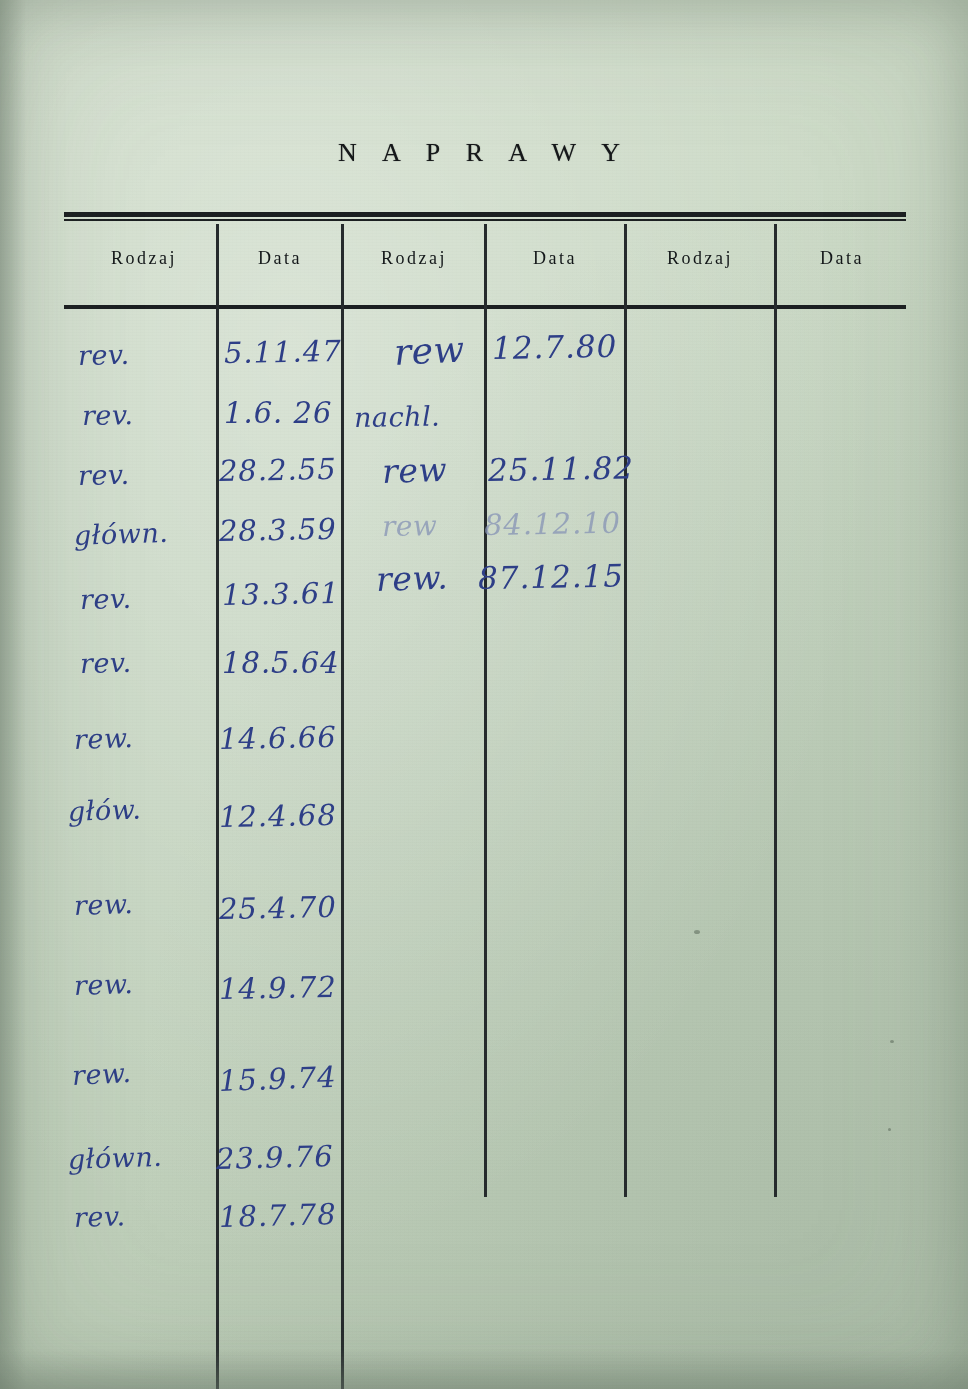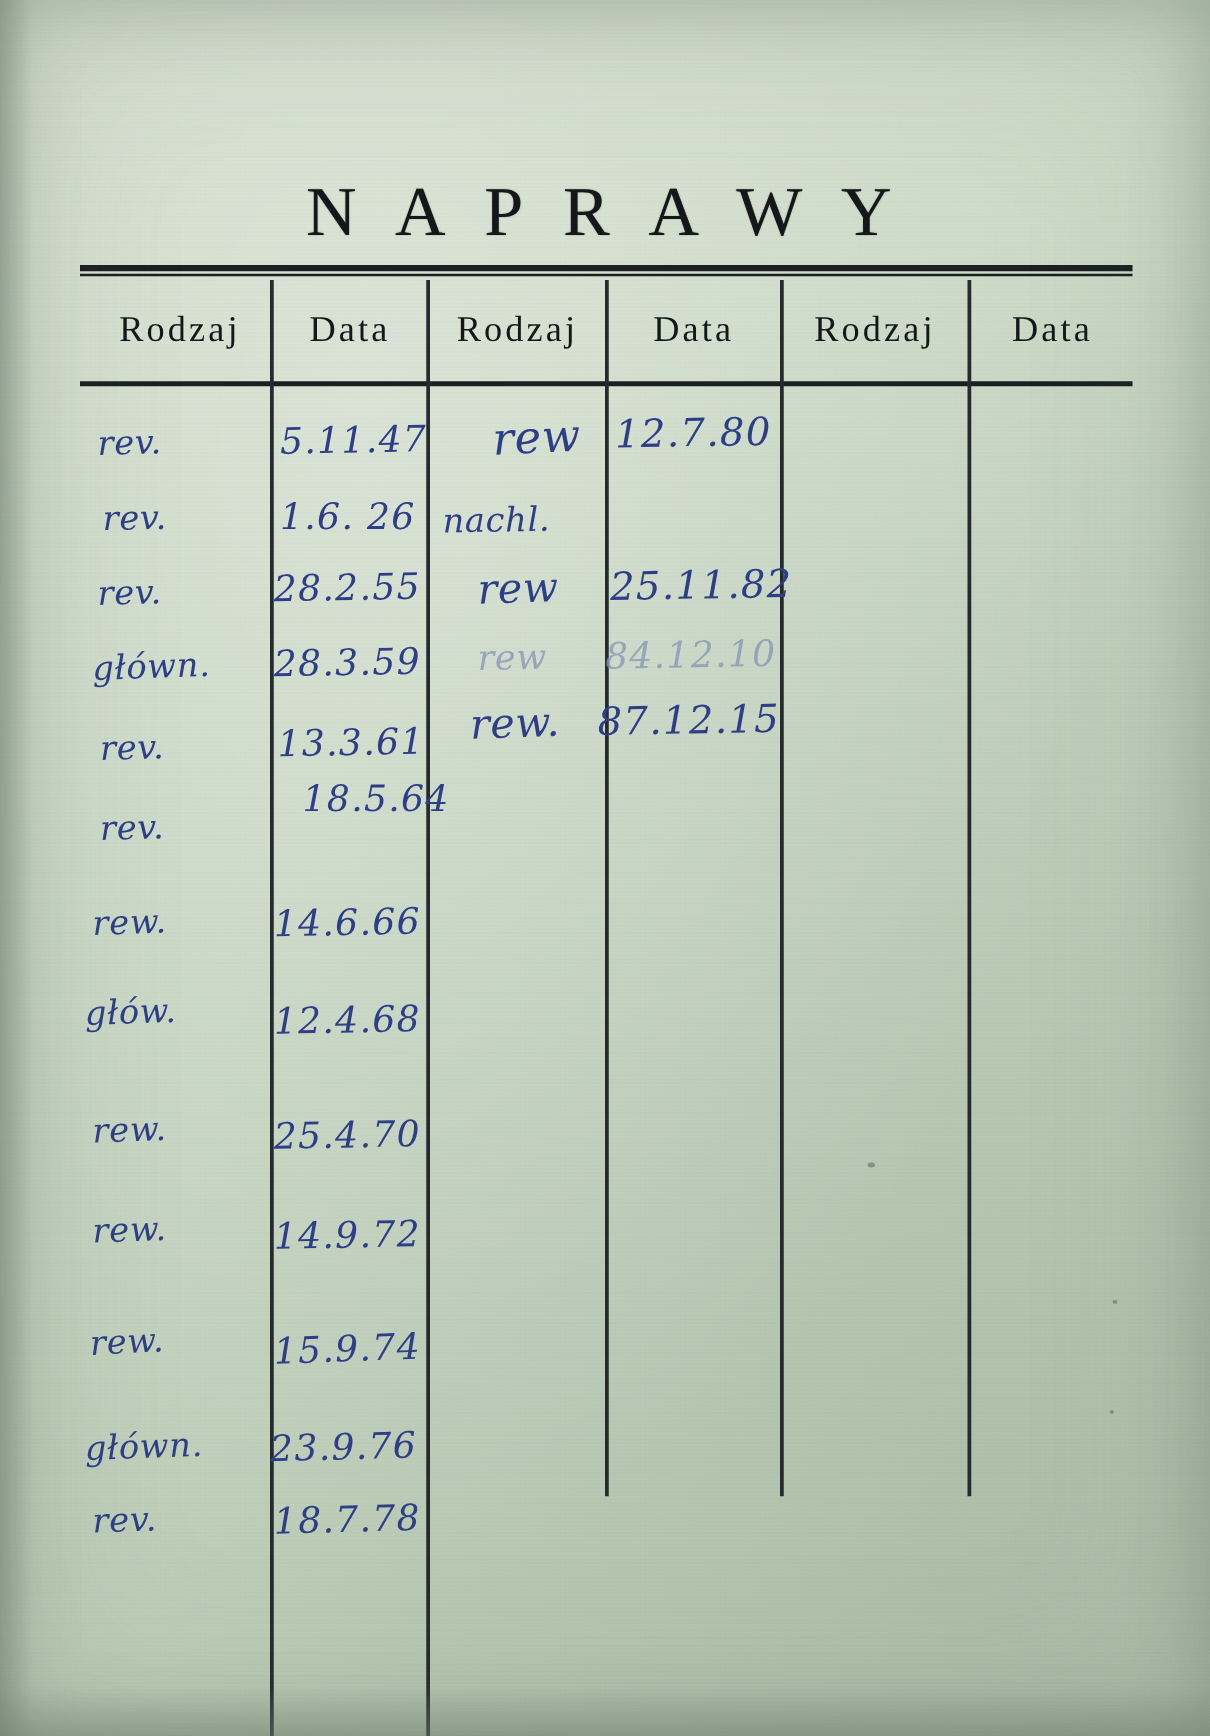--- a/index.html
+++ b/index.html
@@ -57,21 +57,21 @@
     pointer-events: none;
   }
 
   
   #title {
     position: absolute;
     left: 0; right: 0;
     top: 138px;
     text-align: center;
     font-family: "Liberation Serif", serif;
-    font-size: 56px;
+    font-size: 26px;
     letter-spacing: 10px;
     color: #15181a;
     font-weight: 400;
     text-shadow: 0 0 1px rgba(20,20,20,0.55);
   }
 
   
   #table {
     position: absolute;
     left: 64px;
@@ -98,21 +98,21 @@
   #v1 { left: 152px; top: 12px;  height: 1168px; }
   #v2 { left: 277px; top: 12px;  height: 1170px; }
   #v3 { left: 420px; top: 12px;  height: 973px; }
   #v4 { left: 560px; top: 12px;  height: 973px; }
   #v5 { left: 710px; top: 12px;  height: 973px; }
 
   .headcell {
     position: absolute;
     top: 36px;
     font-family: "Liberation Serif", serif;
-    font-size: 29px;
+    font-size: 18px;
     letter-spacing: 2.5px;
     color: #14181a;
     text-align: center;
     white-space: nowrap;
   }
   #h0 { left: 10px;  width: 140px; }
   #h1 { left: 157px; width: 118px; }
   #h2 { left: 282px; width: 136px; }
   #h3 { left: 424px; width: 134px; }
   #h4 { left: 564px; width: 144px; }
@@ -176,21 +176,21 @@
     <div class="hw kind" style="left:14px; top:248px; transform:rotate(-1.5deg);">rev.</div>
     <div class="hw date mid" style="left:155px; top:242px; transform:rotate(-1deg);">28.2.55</div>
 
     <div class="hw kind" style="left:10px; top:308px; transform:rotate(-2deg);">główn.</div>
     <div class="hw date mid" style="left:155px; top:302px; transform:rotate(-1deg);">28.3.59</div>
 
     <div class="hw kind" style="left:16px; top:372px; transform:rotate(-1.5deg);">rev.</div>
     <div class="hw date mid" style="left:158px; top:366px; transform:rotate(-1deg);">13.3.61</div>
 
     <div class="hw kind" style="left:16px; top:436px; transform:rotate(-1.5deg);">rev.</div>
-    <div class="hw date mid" style="left:158px; top:410px;margin-left:20px;">18.5.64</div>
+    <div class="hw date mid" style="left:158px; top:434px;">18.5.64</div>
 
     <div class="hw kind big" style="left:10px; top:512px; transform:rotate(-2deg);">rew.</div>
     <div class="hw date mid" style="left:155px; top:510px; transform:rotate(-1deg);">14.6.66</div>
 
     <div class="hw kind big" style="left:4px; top:584px; transform:rotate(-2deg);">głów.</div>
     <div class="hw date mid" style="left:155px; top:588px; transform:rotate(-1deg);">12.4.68</div>
 
     <div class="hw kind big" style="left:10px; top:678px; transform:rotate(-2deg);">rew.</div>
     <div class="hw date mid" style="left:155px; top:680px; transform:rotate(-1deg);">25.4.70</div>
 

